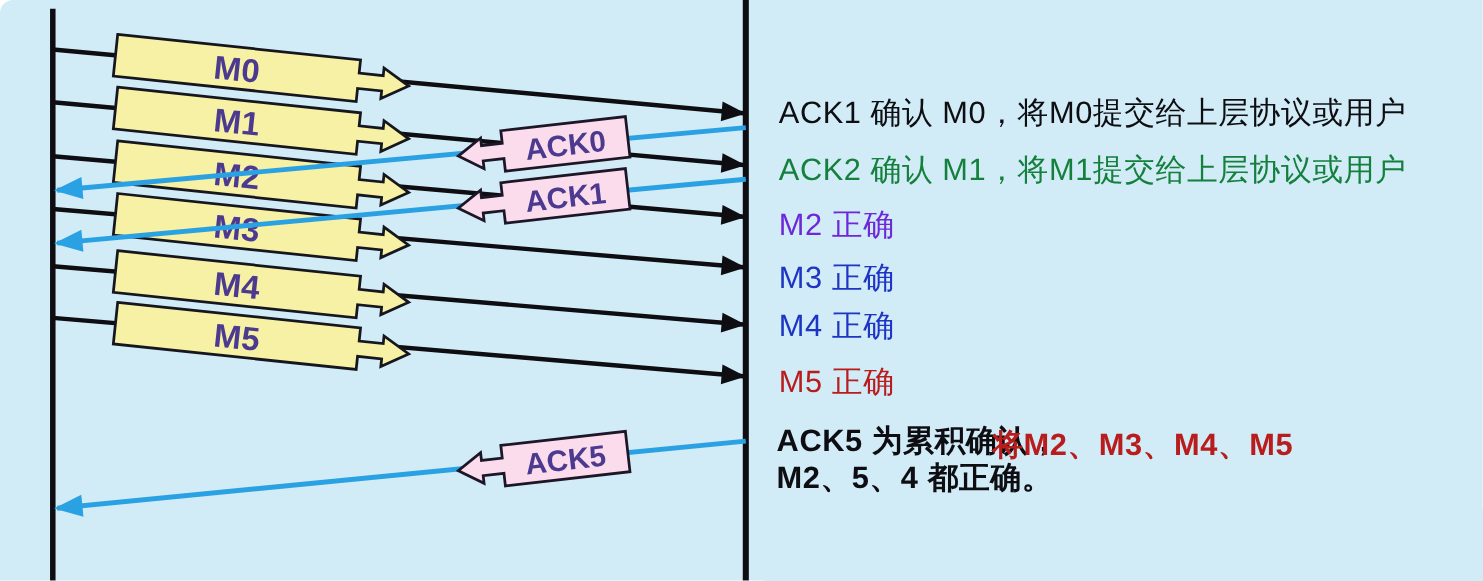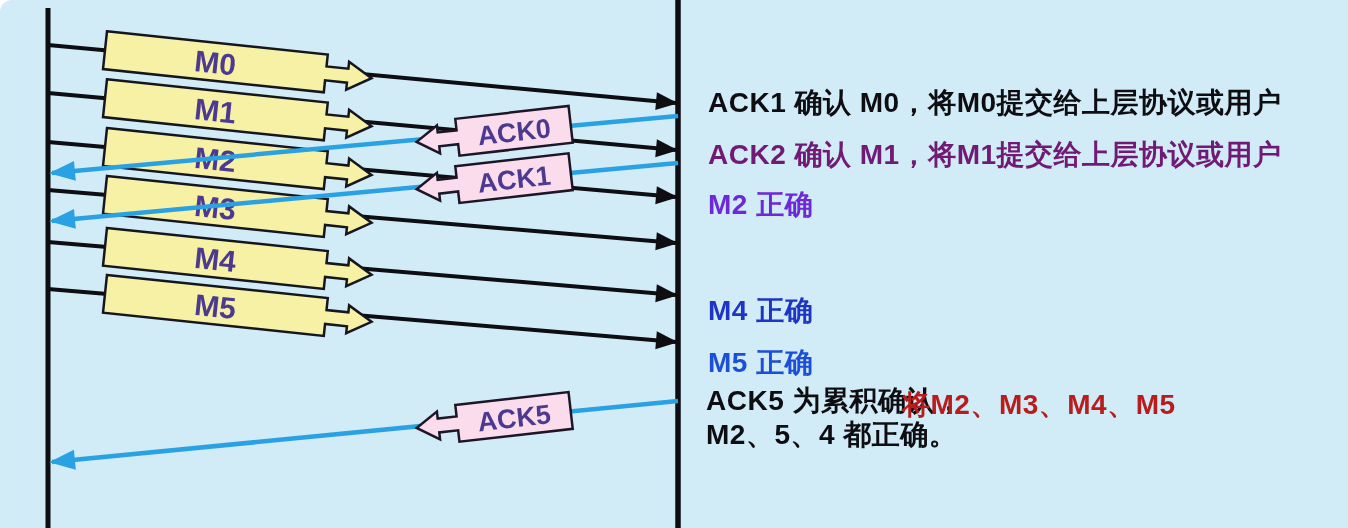--- a/index.html
+++ b/index.html
@@ -7,21 +7,21 @@
     position:relative;
     width:1348px;height:528px;
     overflow:hidden;
     border-radius:12px 0 0 0;
     font-family:"Liberation Sans", sans-serif;
   }
   .canvas svg{position:absolute;left:0;top:0;}
   .notes{position:absolute;left:0;top:0;width:100%;height:100%;}
   .note{
     position:absolute;
-    font-weight:700;
+    font-weight:400;
     font-size:28px;
     white-space:nowrap;
     letter-spacing:0.5px;
     line-height:30px;
   }
   .note-block{
     position:absolute;
     font-weight:700;
     font-size:28px;
     white-space:nowrap;
@@ -89,24 +89,25 @@
         <path d="M-57,-18.5 L57,-18.5 L57,18.5 L-57,18.5 L-57,7 L-76,7 L-76,14 L-98,0 L-76,-14 L-76,-7 L-57,-7 Z" fill="#fbdcec" stroke="#1c1626" stroke-width="2.5" stroke-linejoin="miter"></path>
         <text x="0" y="1" text-anchor="middle" dy="0.35em" font-size="27" fill="#4b3a8f" class="box-label">ACK1</text>
       </g>
       <g transform="translate(514,416.9) rotate(-6.5)">
         <path d="M-57,-18.5 L57,-18.5 L57,18.5 L-57,18.5 L-57,7 L-76,7 L-76,14 L-98,0 L-76,-14 L-76,-7 L-57,-7 Z" fill="#fbdcec" stroke="#1c1626" stroke-width="2.5" stroke-linejoin="miter"></path>
         <text x="0" y="1" text-anchor="middle" dy="0.35em" font-size="27" fill="#4b3a8f" class="box-label">ACK5</text>
       </g>
     </svg>
   <div class="notes" id="notes">
       <div class="note" style="left: 708px; top: 88px; color: rgb(13, 13, 18);">ACK1 确认 M0，将M0提交给上层协议或用户</div>
-      <div class="note" style="left: 708px; top: 140px; color: #701a75;">ACK2 确认 M1，将M1提交给上层协议或用户</div>
+      <div class="note" style="left: 708px; top: 140px; color: #15803d;">ACK2 确认 M1，将M1提交给上层协议或用户</div>
       <div class="note" style="left: 708px; top: 190px; color: #6d28d9;">M2 正确</div>
-      <div class="note" style="left: 708px; top: 296px; color: rgb(30, 52, 196);">M4 正确</div>
-      <div class="note" style="left: 708px; top: 348px; color: #1d4ed8;">M5 正确</div>
+      <div class="note" style="left: 708px; top: 238px; color: rgb(30, 52, 196);">M3 正确</div>
+      <div class="note" style="left: 708px; top: 281px; color: rgb(30, 52, 196);">M4 正确</div>
+      <div class="note" style="left: 708px; top: 332px; color: #b91c1c;">M5 正确</div>
       <div class="note-block" style="left: 706px; top: 384px; color: rgb(13, 13, 18);">
         <div>ACK5 为累积确认，</div>
         <div>M2、5、4 都正确。</div>
       </div>
       <div class="note-block" style="left: 902px; top: 388px; color: #b91c1c;">
         <div>将M2、M3、M4、M5</div>
       </div>
     </div>
 </div>
 

